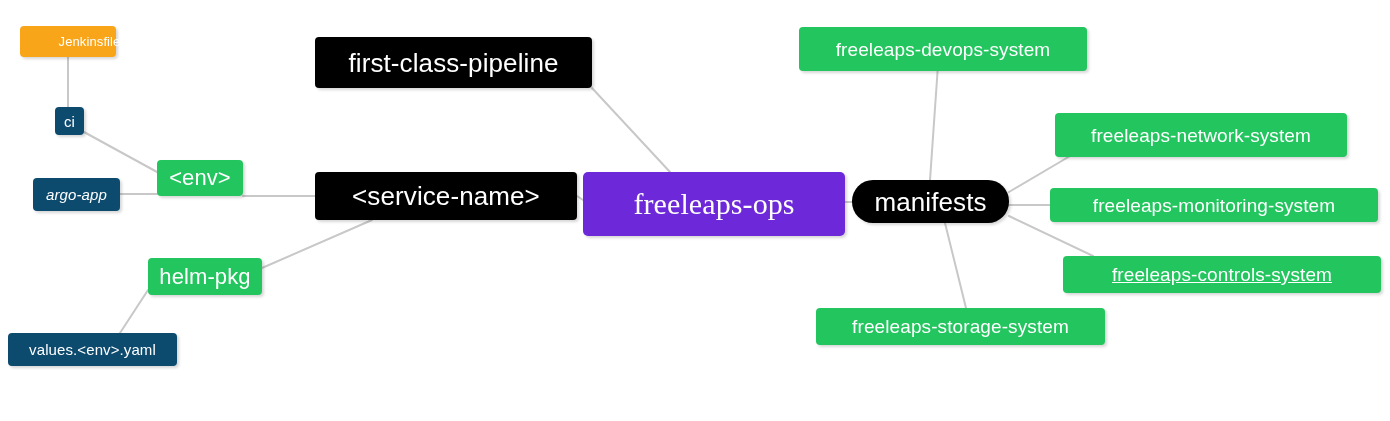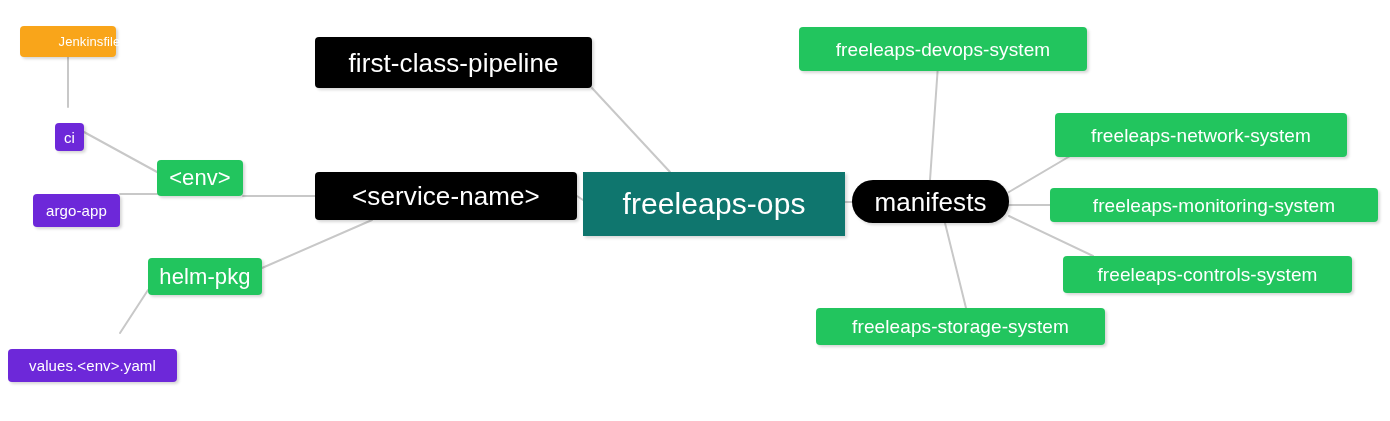--- a/index.html
+++ b/index.html
@@ -34,24 +34,24 @@
     justify-content: center;
     box-sizing: border-box;
     border-radius: 4px;
     color: #ffffff;
     white-space: nowrap;
     line-height: 1;
     letter-spacing: 0.1px;
     box-shadow: 2px 2px 3px rgba(0,0,0,0.16);
     font-family: "Liberation Sans", sans-serif;
   }
-  .node.root      { background: #0f766e; border-radius: 0; }
+  .node.root      { background: #6d28d9; border-radius: 5px; font-family: Liberation Serif, serif; }
   .node.blue      { background: #000000; }
   .node.green     { background: #22c55e; }
-  .node.red       { background: #6d28d9; margin-top: 16px; }
+  .node.red       { background: #0c4a6e; }
   .node.orange    { background: #f9a51a; }
   .node.sz-root   { font-size: 30px; }
   .node.sz-xl     { font-size: 26px; }
   .node.sz-lg     { font-size: 22px; }
   .node.sz-md     { font-size: 19px; }
   .node.sz-sm     { font-size: 15px; }
   .node.sz-xs     { font-size: 13px; }
 </style>
 </head>
 <body>
@@ -74,22 +74,22 @@
       <line x1="945" y1="223" x2="966" y2="308" stroke="#c8c8c8" stroke-width="2" stroke-linecap="round"></line>
     </svg>
   <div id="node-layer">
       <div class="node root sz-root" style="left: 583px; top: 172px; width: 262px; height: 64px;">freeleaps-ops</div>
       <div class="node blue sz-xl" style="left: 315px; top: 172px; width: 262px; height: 48px;">&lt;service-name&gt;</div>
       <div class="node blue sz-xl" style="left: 315px; top: 37px; width: 277px; height: 51px;">first-class-pipeline</div>
       <div class="node blue sz-xl" style="left: 852px; top: 180px; width: 157px; height: 43px; border-radius: 21px;">manifests</div>
       <div class="node green sz-lg" style="left: 157px; top: 160px; width: 86px; height: 36px;">&lt;env&gt;</div>
       <div class="node green sz-lg" style="left: 148px; top: 258px; width: 114px; height: 37px;">helm-pkg</div>
       <div class="node red sz-sm" style="left: 55px; top: 107px; width: 29px; height: 28px;">ci</div>
-      <div class="node red sz-sm" style="left: 33px; top: 178px; width: 87px; height: 33px;">argo-app</div>
+      <div class="node red sz-sm" style="left: 33px; top: 178px; width: 87px; height: 33px; font-style: italic;">argo-app</div>
       <div class="node red sz-sm" style="left: 8px; top: 333px; width: 169px; height: 33px;">values.&lt;env&gt;.yaml</div>
       <div class="node orange sz-xs" style="left: 20px; top: 26px; width: 96px; height: 31px; padding-left: 43px;">Jenkinsfile</div>
       <div class="node green sz-md" style="left: 799px; top: 27px; width: 288px; height: 44px;">freeleaps-devops-system</div>
       <div class="node green sz-md" style="left: 1055px; top: 113px; width: 292px; height: 44px;">freeleaps-network-system</div>
       <div class="node green sz-md" style="left: 1050px; top: 188px; width: 328px; height: 34px;">freeleaps-monitoring-system</div>
-      <div class="node green sz-md" style="left: 1063px; top: 256px; width: 289px; height: 37px;">freeleaps-controls-system</div>
+      <div class="node green sz-md" style="left: 1063px; top: 256px; width: 318px; height: 37px; text-decoration: underline;">freeleaps-controls-system</div>
       <div class="node green sz-md" style="left: 816px; top: 308px; width: 289px; height: 37px;">freeleaps-storage-system</div>
     </div>
 </div>
 
 </body></html>

